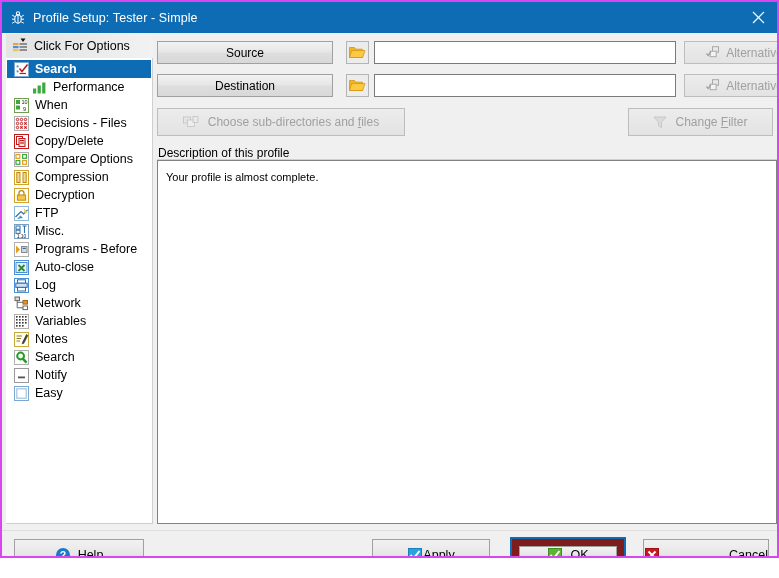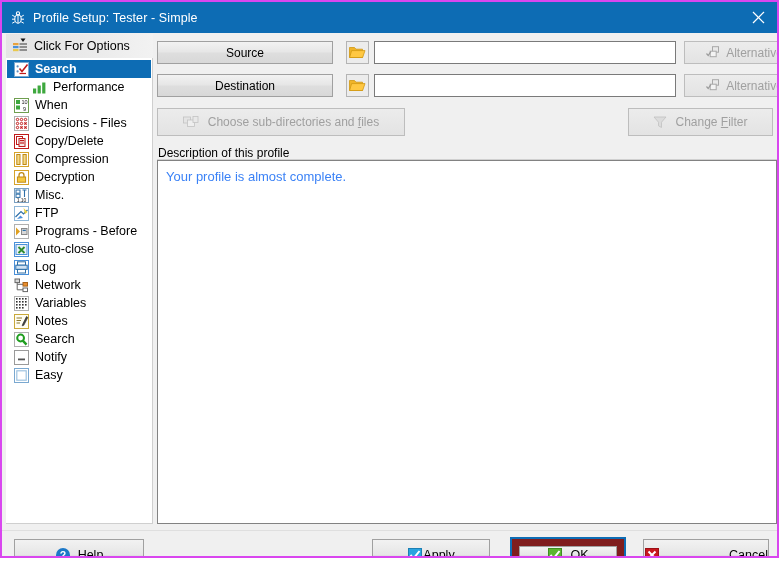--- a/index.html
+++ b/index.html
@@ -144,21 +144,21 @@
   }
   #desc-panel {
     position: absolute; left: 0px; top: 127px;
     width: 620px; height: 364px;
     background: #ffffff;
     border: 1px solid #828282;
     padding: 8px 8px;
     overflow: hidden;
   }
   #desc-panel p {
-    margin: 0; font-size: 13px; color: #3b82f6; line-height: 16px;
+    margin: 0; font-size: 11px; color: #000000; line-height: 16px;
   }
   #desc-panel p.spacer { height: 16px; }
 
   
   #bottom-bar {
     position: absolute; left: 0; top: 497px;
     width: 779px; height: 50px;
     background: #f0f0f0;
     border-top: 1px solid #dfdfdf;
   }
@@ -299,59 +299,71 @@
               <rect x="5" y="4.5" width="6" height="8" fill="#f6e5e5" stroke="#c01b1b"></rect>
               <rect x="6" y="6" width="4" height="1.2" fill="#c01b1b"></rect>
               <rect x="6" y="8.4" width="4" height="1.2" fill="#c01b1b"></rect>
             </svg>
           </span>
           <span class="si-label">Copy/Delete</span>
         </div>
         <div class="side-item">
           <span class="si-icon">
             <svg width="15" height="15" viewBox="0 0 15 15">
+              <rect x="0.5" y="0.5" width="14" height="14" fill="#fff" stroke="#b0b0b0"></rect>
+              <rect x="2" y="2.5" width="3.8" height="3.8" fill="none" stroke="#e0a020" stroke-width="1.2"></rect>
+              <rect x="8.6" y="2.5" width="3.8" height="3.8" fill="none" stroke="#3ea83e" stroke-width="1.2"></rect>
+              <rect x="2" y="8.5" width="3.8" height="3.8" fill="none" stroke="#3ea83e" stroke-width="1.2"></rect>
+              <rect x="8.6" y="8.5" width="3.8" height="3.8" fill="none" stroke="#e0a020" stroke-width="1.2"></rect>
+            </svg>
+          </span>
+          <span class="si-label">Compare Options</span>
+        </div>
+        <div class="side-item">
+          <span class="si-icon">
+            <svg width="15" height="15" viewBox="0 0 15 15">
               <rect x="0.5" y="0.5" width="14" height="14" fill="#fff" stroke="#d6a32a"></rect>
               <rect x="2.8" y="2.5" width="3.2" height="10" fill="#f3d98a" stroke="#c08a14"></rect>
               <rect x="9" y="2.5" width="3.2" height="10" fill="#f3d98a" stroke="#c08a14"></rect>
             </svg>
           </span>
           <span class="si-label">Compression</span>
         </div>
         <div class="side-item">
           <span class="si-icon">
             <svg width="15" height="15" viewBox="0 0 15 15">
               <rect x="0.5" y="0.5" width="14" height="14" fill="#fff" stroke="#d6a32a"></rect>
               <path d="M5 7 L5 5.2 A2.5 2.5 0 0 1 10 5.2 L10 7" fill="none" stroke="#c08a14" stroke-width="1.3"></path>
               <rect x="3.4" y="7" width="8.2" height="5.2" fill="#f5c842" stroke="#c08a14"></rect>
             </svg>
           </span>
           <span class="si-label">Decryption</span>
+        </div>
+        <div class="side-item">
+          <span class="si-icon">
+            <svg width="15" height="15" viewBox="0 0 15 15">
+              <rect x="0.5" y="0.5" width="14" height="14" fill="#fff" stroke="#8fb7d8"></rect>
+              <path d="M1.5 11 L7 5.5 L9.5 8 L13.5 4" fill="none" stroke="#2d6fa8" stroke-width="1.2"></path>
+              <path d="M3 13 L6.5 9.5 L9 12 Z" fill="#4a90d9"></path>
+              <path d="M9.5 2 L13.5 6 L11 8 Z" fill="#e8d040"></path>
+            </svg>
+          </span>
+          <span class="si-label">FTP</span>
         </div>
         <div class="side-item">
           <span class="si-icon">
             <svg width="15" height="15" viewBox="0 0 15 15">
               <rect x="0.5" y="0.5" width="14" height="14" fill="#fff" stroke="#7a9fc0"></rect>
               <rect x="2" y="2" width="4" height="3.2" fill="none" stroke="#2d6fa8"></rect>
               <rect x="2" y="6.2" width="4" height="3.2" fill="none" stroke="#2d6fa8"></rect>
               <path d="M8.5 2 L12.5 2 M10.5 2 L10.5 9" stroke="#2d6fa8" stroke-width="1.1"></path>
               <text x="7.5" y="13.5" font-size="5" font-family="Liberation Sans, sans-serif" fill="#1a1a1a" text-anchor="middle">1.10</text>
             </svg>
           </span>
           <span class="si-label">Misc.</span>
-        </div>
-        <div class="side-item">
-          <span class="si-icon">
-            <svg width="15" height="15" viewBox="0 0 15 15">
-              <rect x="0.5" y="0.5" width="14" height="14" fill="#fff" stroke="#8fb7d8"></rect>
-              <path d="M1.5 11 L7 5.5 L9.5 8 L13.5 4" fill="none" stroke="#2d6fa8" stroke-width="1.2"></path>
-              <path d="M3 13 L6.5 9.5 L9 12 Z" fill="#4a90d9"></path>
-              <path d="M9.5 2 L13.5 6 L11 8 Z" fill="#e8d040"></path>
-            </svg>
-          </span>
-          <span class="si-label">FTP</span>
         </div>
         <div class="side-item">
           <span class="si-icon">
             <svg width="15" height="15" viewBox="0 0 15 15">
               <rect x="0.5" y="0.5" width="14" height="14" fill="#fff" stroke="#b0b0b0"></rect>
               <path d="M2 3.5 L2 11.5 L6 7.5 Z" fill="#e0a020"></path>
               <rect x="7.5" y="4.5" width="5.5" height="6" fill="#d8d8d8" stroke="#888"></rect>
               <rect x="8.6" y="5.8" width="3.2" height="1.2" fill="#2d6fa8"></rect>
             </svg>
           </span>

